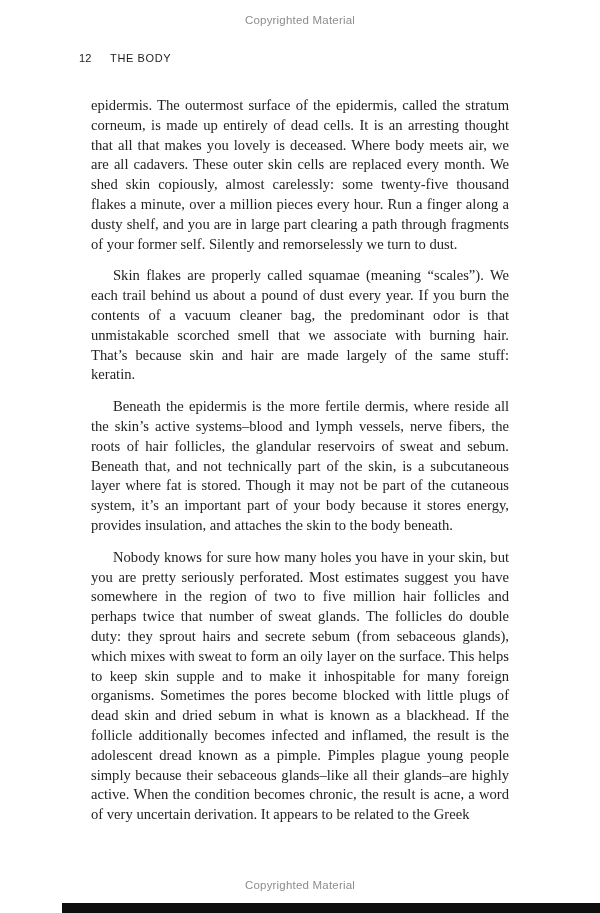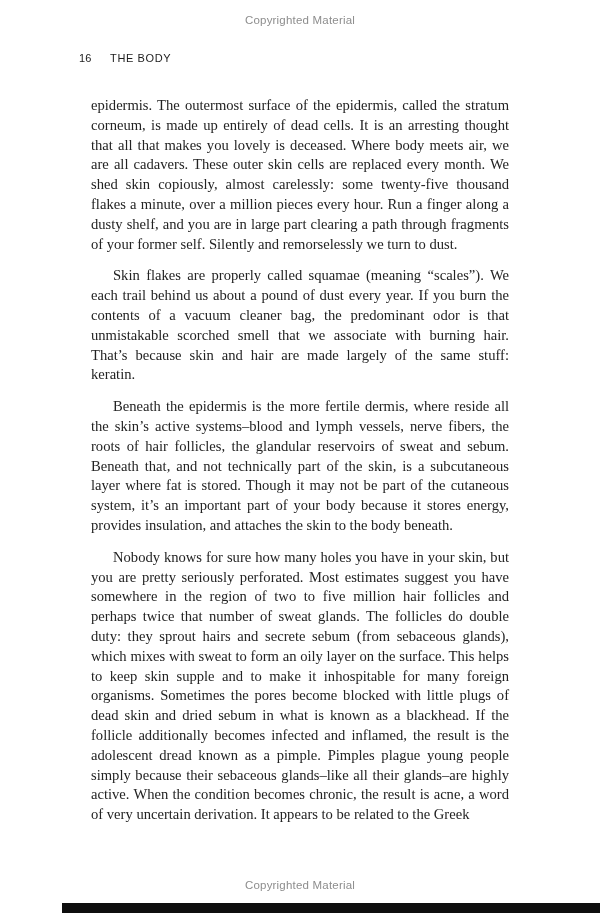--- a/index.html
+++ b/index.html
@@ -71,21 +71,21 @@
   }
 </style>
 </head>
 <body>
 
 <div class="page">
 
   <div class="notice notice-top">Copyrighted Material</div>
 
   <div class="running-header">
-    <span class="page-number">16</span>
+    <span class="page-number">12</span>
     <span class="running-title">THE BODY</span>
   </div>
 
   <div class="body-text">
     <p class="continuation">epidermis. The outermost surface of the epidermis, called the stratum corneum, is made up entirely of dead cells. It is an arresting thought that all that makes you lovely is deceased. Where body meets air, we are all cadavers. These outer skin cells are replaced every month. We shed skin copiously, almost carelessly: some twenty-five thousand flakes a minute, over a million pieces every hour. Run a finger along a dusty shelf, and you are in large part clearing a path through fragments of your former self. Silently and remorselessly we turn to dust.</p>
     <p>Skin flakes are properly called squamae (meaning “scales”). We each trail behind us about a pound of dust every year. If you burn the contents of a vacuum cleaner bag, the predominant odor is that unmistakable scorched smell that we associate with burning hair. That’s because skin and hair are made largely of the same stuff: keratin.</p>
     <p>Beneath the epidermis is the more fertile dermis, where reside all the skin’s active systems–blood and lymph vessels, nerve fibers, the roots of hair follicles, the glandular reservoirs of sweat and sebum. Beneath that, and not technically part of the skin, is a subcutaneous layer where fat is stored. Though it may not be part of the cutaneous system, it’s an important part of your body because it stores energy, provides insulation, and attaches the skin to the body beneath.</p>
     <p>Nobody knows for sure how many holes you have in your skin, but you are pretty seriously perforated. Most estimates suggest you have somewhere in the region of two to five million hair follicles and perhaps twice that number of sweat glands. The follicles do double duty: they sprout hairs and secrete sebum (from sebaceous glands), which mixes with sweat to form an oily layer on the surface. This helps to keep skin supple and to make it inhospitable for many foreign organisms. Sometimes the pores become blocked with little plugs of dead skin and dried sebum in what is known as a blackhead. If the follicle additionally becomes infected and inflamed, the result is the adolescent dread known as a pimple. Pimples plague young people simply because their sebaceous glands–like all their glands–are highly active. When the condition becomes chronic, the result is acne, a word of very uncertain derivation. It appears to be related to the Greek</p>
   </div>
 

